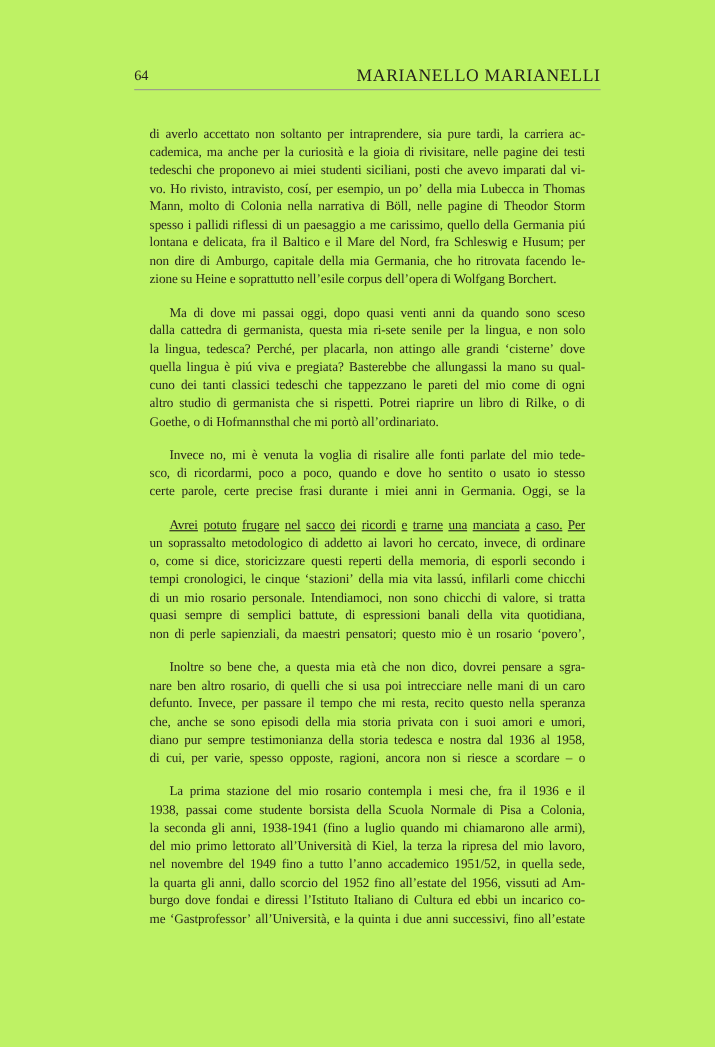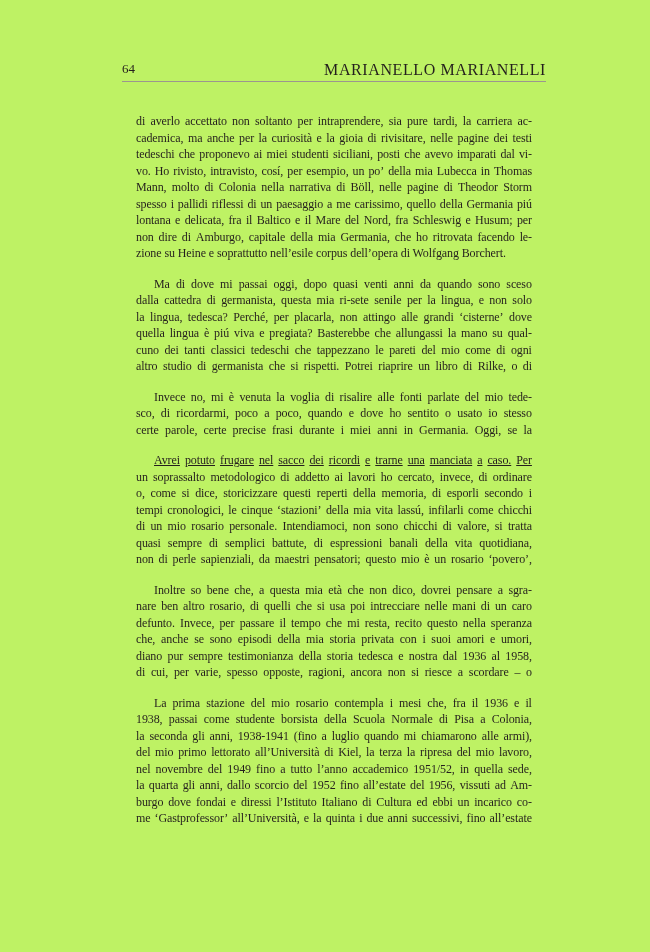--- a/index.html
+++ b/index.html
@@ -59,20 +59,21 @@
         <div class="line"><span>non</span><span>dire</span><span>di</span><span>Amburgo,</span><span>capitale</span><span>della</span><span>mia</span><span>Germania,</span><span>che</span><span>ho</span><span>ritrovata</span><span>facendo</span><span>le-</span></div>
         <div class="line last">zione su Heine e soprattutto nell’esile corpus dell’opera di Wolfgang Borchert.</div>
       </div>
       <div class="para">
         <div class="line" style="padding-left: 18px;"><span>Ma</span><span>di</span><span>dove</span><span>mi</span><span>passai</span><span>oggi,</span><span>dopo</span><span>quasi</span><span>venti</span><span>anni</span><span>da</span><span>quando</span><span>sono</span><span>sceso</span></div>
         <div class="line"><span>dalla</span><span>cattedra</span><span>di</span><span>germanista,</span><span>questa</span><span>mia</span><span>ri-sete</span><span>senile</span><span>per</span><span>la</span><span>lingua,</span><span>e</span><span>non</span><span>solo</span></div>
         <div class="line"><span>la</span><span>lingua,</span><span>tedesca?</span><span>Perché,</span><span>per</span><span>placarla,</span><span>non</span><span>attingo</span><span>alle</span><span>grandi</span><span>‘cisterne’</span><span>dove</span></div>
         <div class="line"><span>quella</span><span>lingua</span><span>è</span><span>piú</span><span>viva</span><span>e</span><span>pregiata?</span><span>Basterebbe</span><span>che</span><span>allungassi</span><span>la</span><span>mano</span><span>su</span><span>qual-</span></div>
         <div class="line"><span>cuno</span><span>dei</span><span>tanti</span><span>classici</span><span>tedeschi</span><span>che</span><span>tappezzano</span><span>le</span><span>pareti</span><span>del</span><span>mio</span><span>come</span><span>di</span><span>ogni</span></div>
         <div class="line"><span>altro</span><span>studio</span><span>di</span><span>germanista</span><span>che</span><span>si</span><span>rispetti.</span><span>Potrei</span><span>riaprire</span><span>un</span><span>libro</span><span>di</span><span>Rilke,</span><span>o</span><span>di</span></div>
+        <div class="line last">Goethe, o di Hofmannsthal che mi portò all’ordinariato.</div>
       </div>
       <div class="para">
         <div class="line" style="padding-left: 18px;"><span>Invece</span><span>no,</span><span>mi</span><span>è</span><span>venuta</span><span>la</span><span>voglia</span><span>di</span><span>risalire</span><span>alle</span><span>fonti</span><span>parlate</span><span>del</span><span>mio</span><span>tede-</span></div>
         <div class="line"><span>sco,</span><span>di</span><span>ricordarmi,</span><span>poco</span><span>a</span><span>poco,</span><span>quando</span><span>e</span><span>dove</span><span>ho</span><span>sentito</span><span>o</span><span>usato</span><span>io</span><span>stesso</span></div>
         <div class="line"><span>certe</span><span>parole,</span><span>certe</span><span>precise</span><span>frasi</span><span>durante</span><span>i</span><span>miei</span><span>anni</span><span>in</span><span>Germania.</span><span>Oggi,</span><span>se</span><span>la</span></div>
       </div>
       <div class="para">
         <div class="line" style="padding-left: 18px; text-decoration: underline;"><span>Avrei</span><span>potuto</span><span>frugare</span><span>nel</span><span>sacco</span><span>dei</span><span>ricordi</span><span>e</span><span>trarne</span><span>una</span><span>manciata</span><span>a</span><span>caso.</span><span>Per</span></div>
         <div class="line"><span>un</span><span>soprassalto</span><span>metodologico</span><span>di</span><span>addetto</span><span>ai</span><span>lavori</span><span>ho</span><span>cercato,</span><span>invece,</span><span>di</span><span>ordinare</span></div>
         <div class="line"><span>o,</span><span>come</span><span>si</span><span>dice,</span><span>storicizzare</span><span>questi</span><span>reperti</span><span>della</span><span>memoria,</span><span>di</span><span>esporli</span><span>secondo</span><span>i</span></div>

